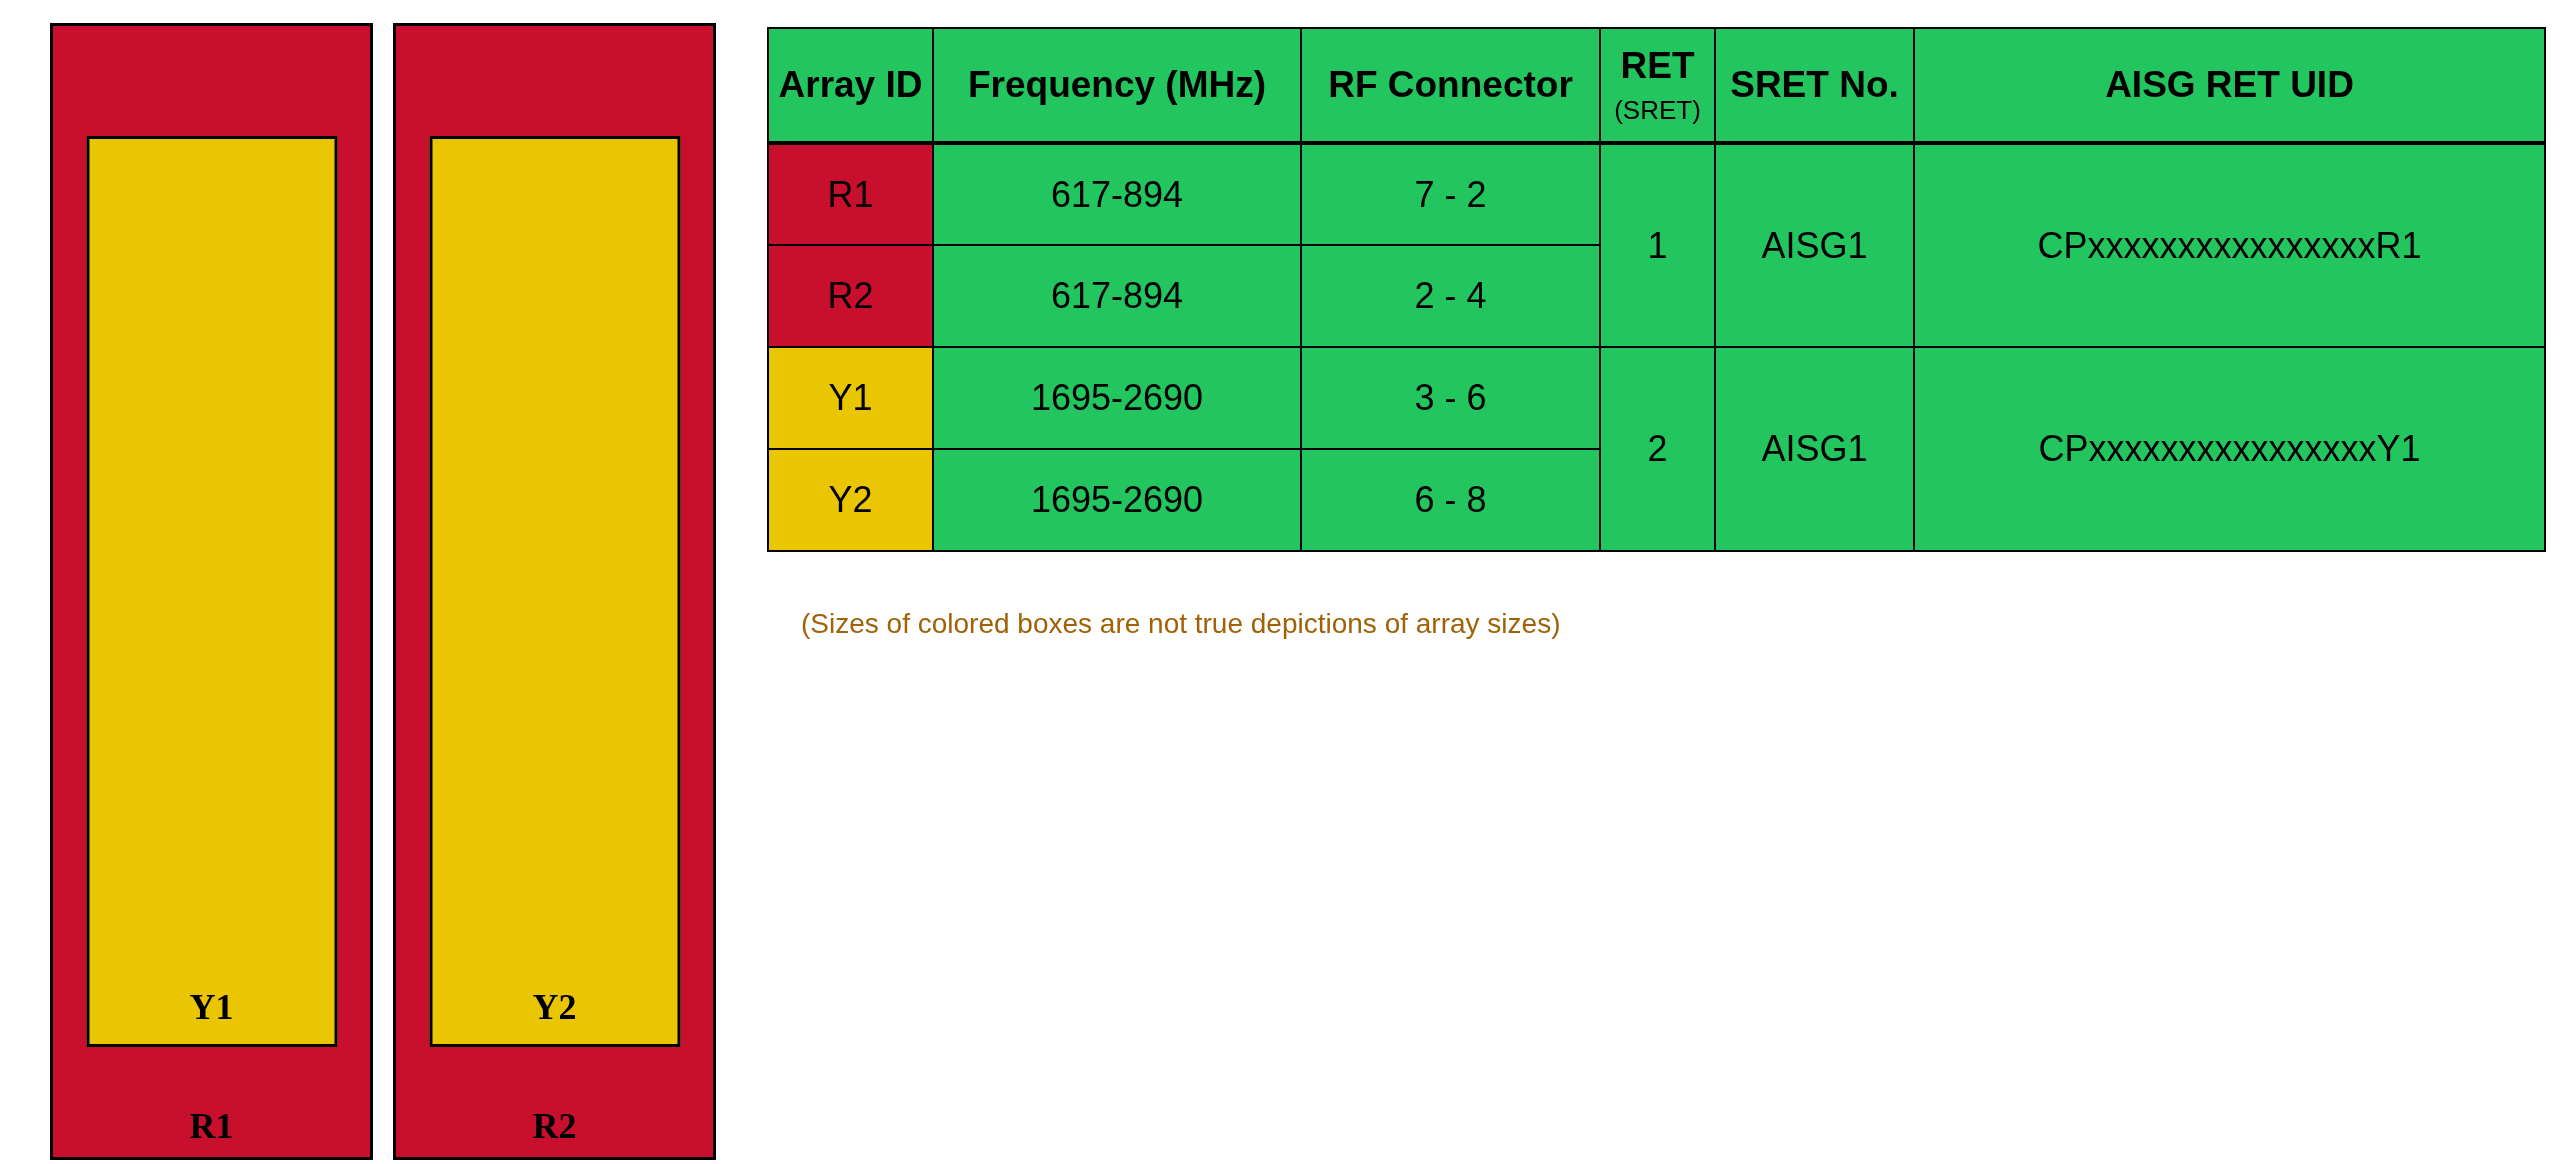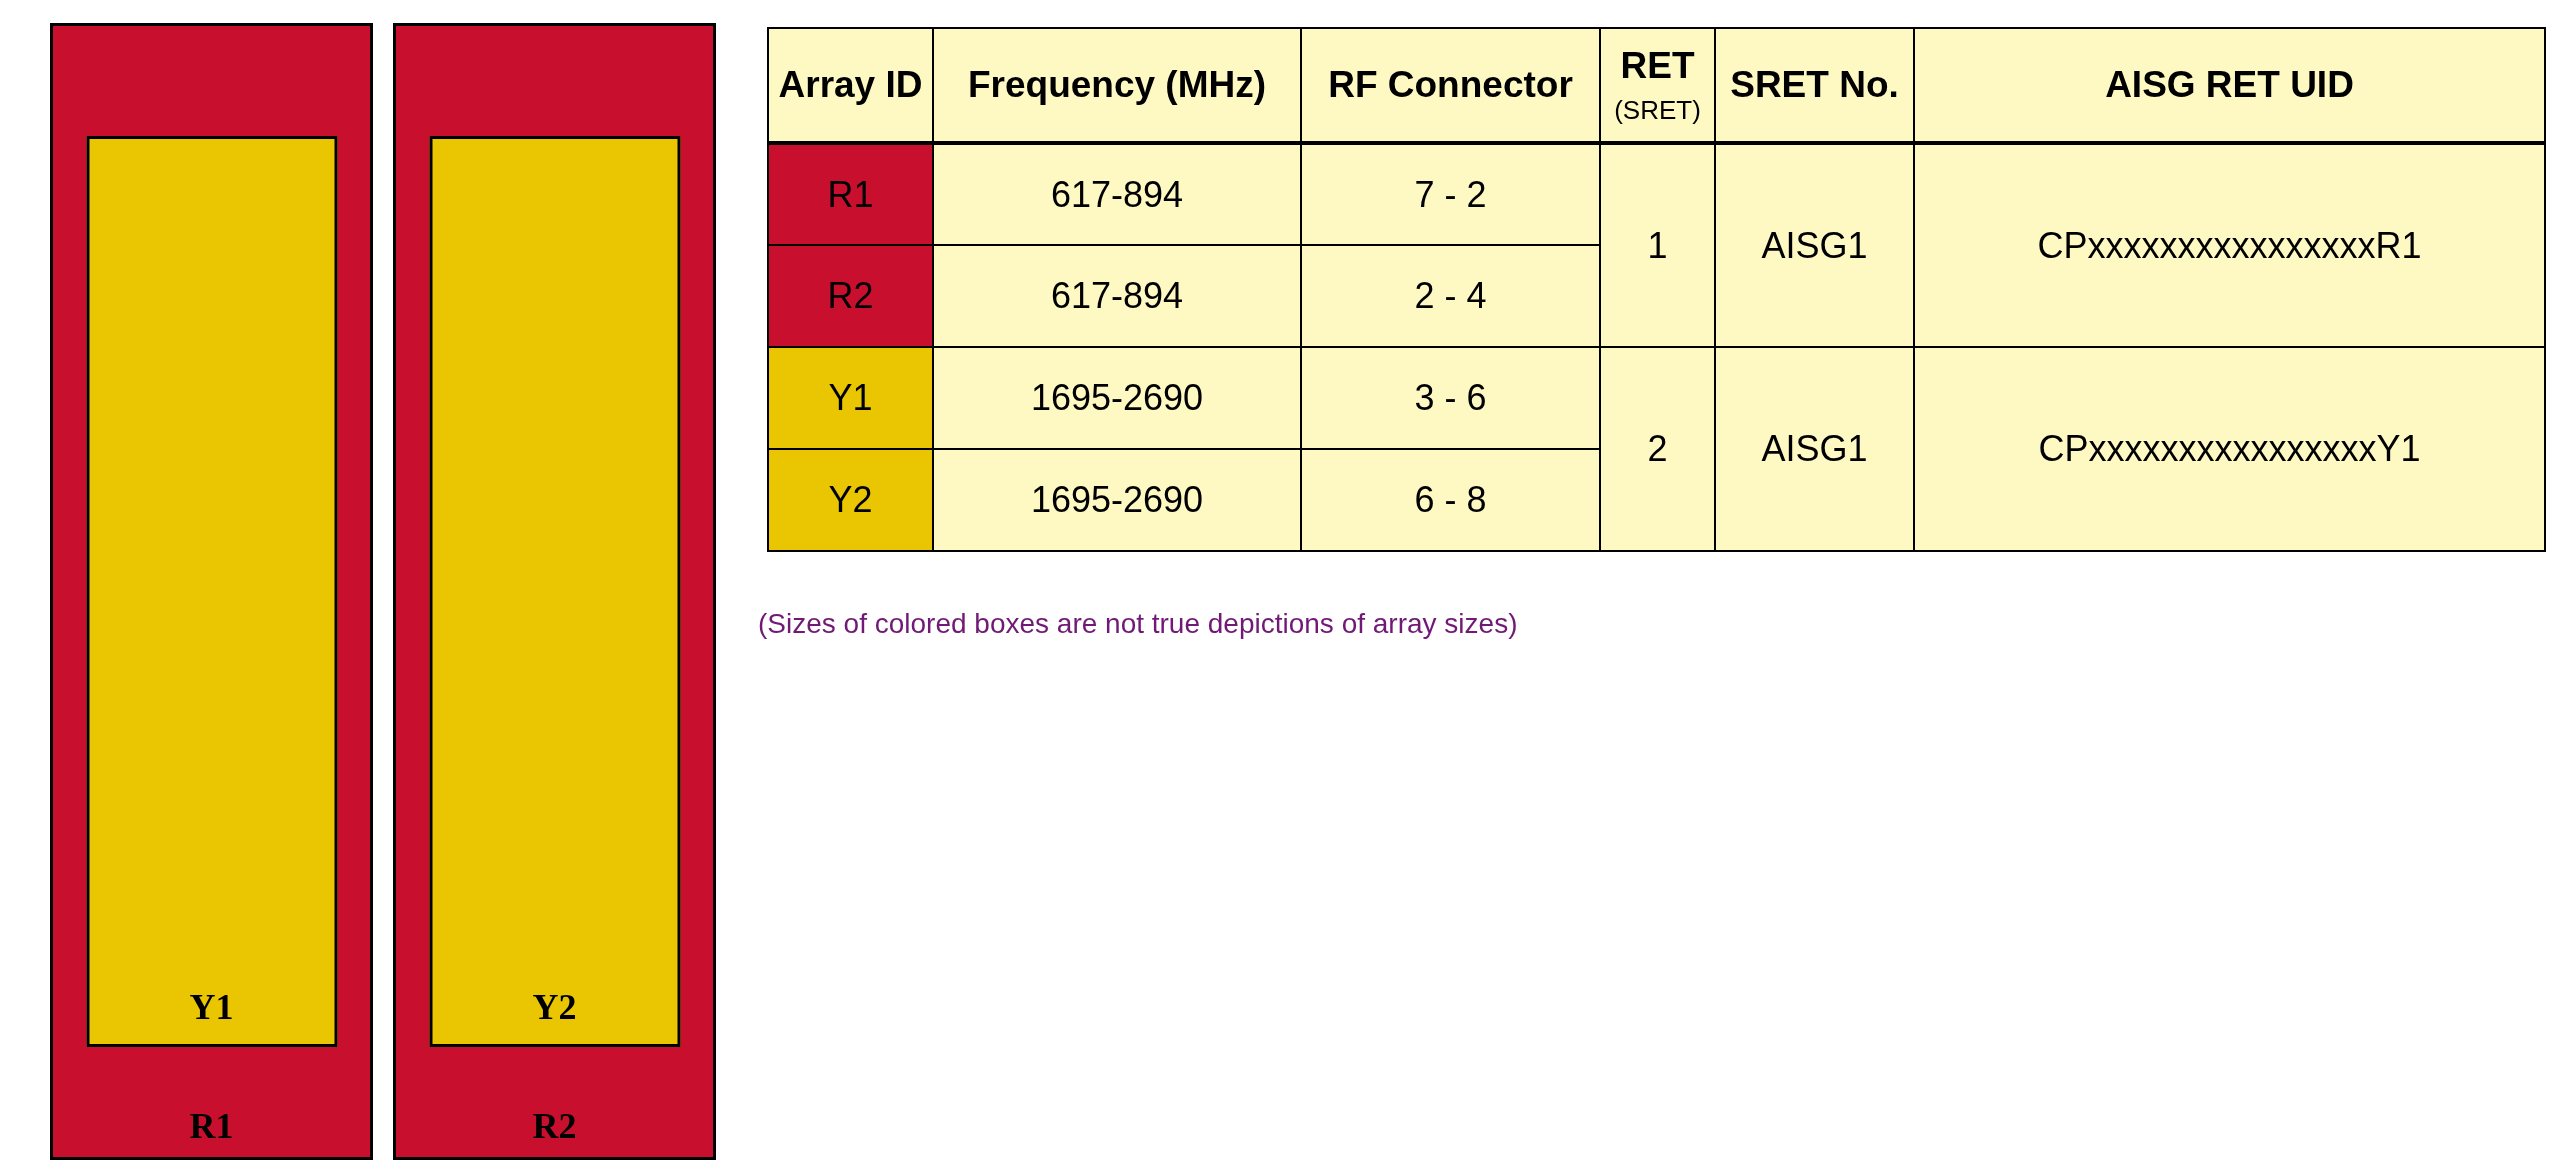--- a/index.html
+++ b/index.html
@@ -53,21 +53,21 @@
   .inner-label { bottom: 16.4px; }
   .outer-label { bottom: 10.5px; }
 
   
   table.cfg {
     position: absolute;
     left: 767px;
     top: 27px;
     border-collapse: collapse;
     table-layout: fixed;
-    background: #fef9c3;
+    background: #22c55e;
   }
   table.cfg th, table.cfg td {
     border: 2.9px solid #000;
     text-align: center;
     vertical-align: middle;
     padding: 0;
     font-size: 36px;
     font-weight: 400;
     line-height: 1.2;
   }
@@ -79,24 +79,24 @@
   table.cfg thead tr { height: 115px; }
   table.cfg tbody tr { height: 102px; }
   .ret-sub { font-size: 26px; font-weight: 400; margin-top: 6px; }
   td.bg-red    { background: var(--red);    color: #000; }
   td.bg-yellow { background: var(--yellow); color: #000; }
   td.uid-cell  { font-size: 36px; }
 
   
   .footnote {
     position: absolute;
-    left: 758px;
+    left: 801px;
     top: 608px;
     font-size: 28px;
-    color: #701a75;
+    color: #a16207;
   }
 </style>
 </head>
 <body>
 
 <div class="canvas">
 
   <div class="array-panel">
 
     <div class="array-box first">

